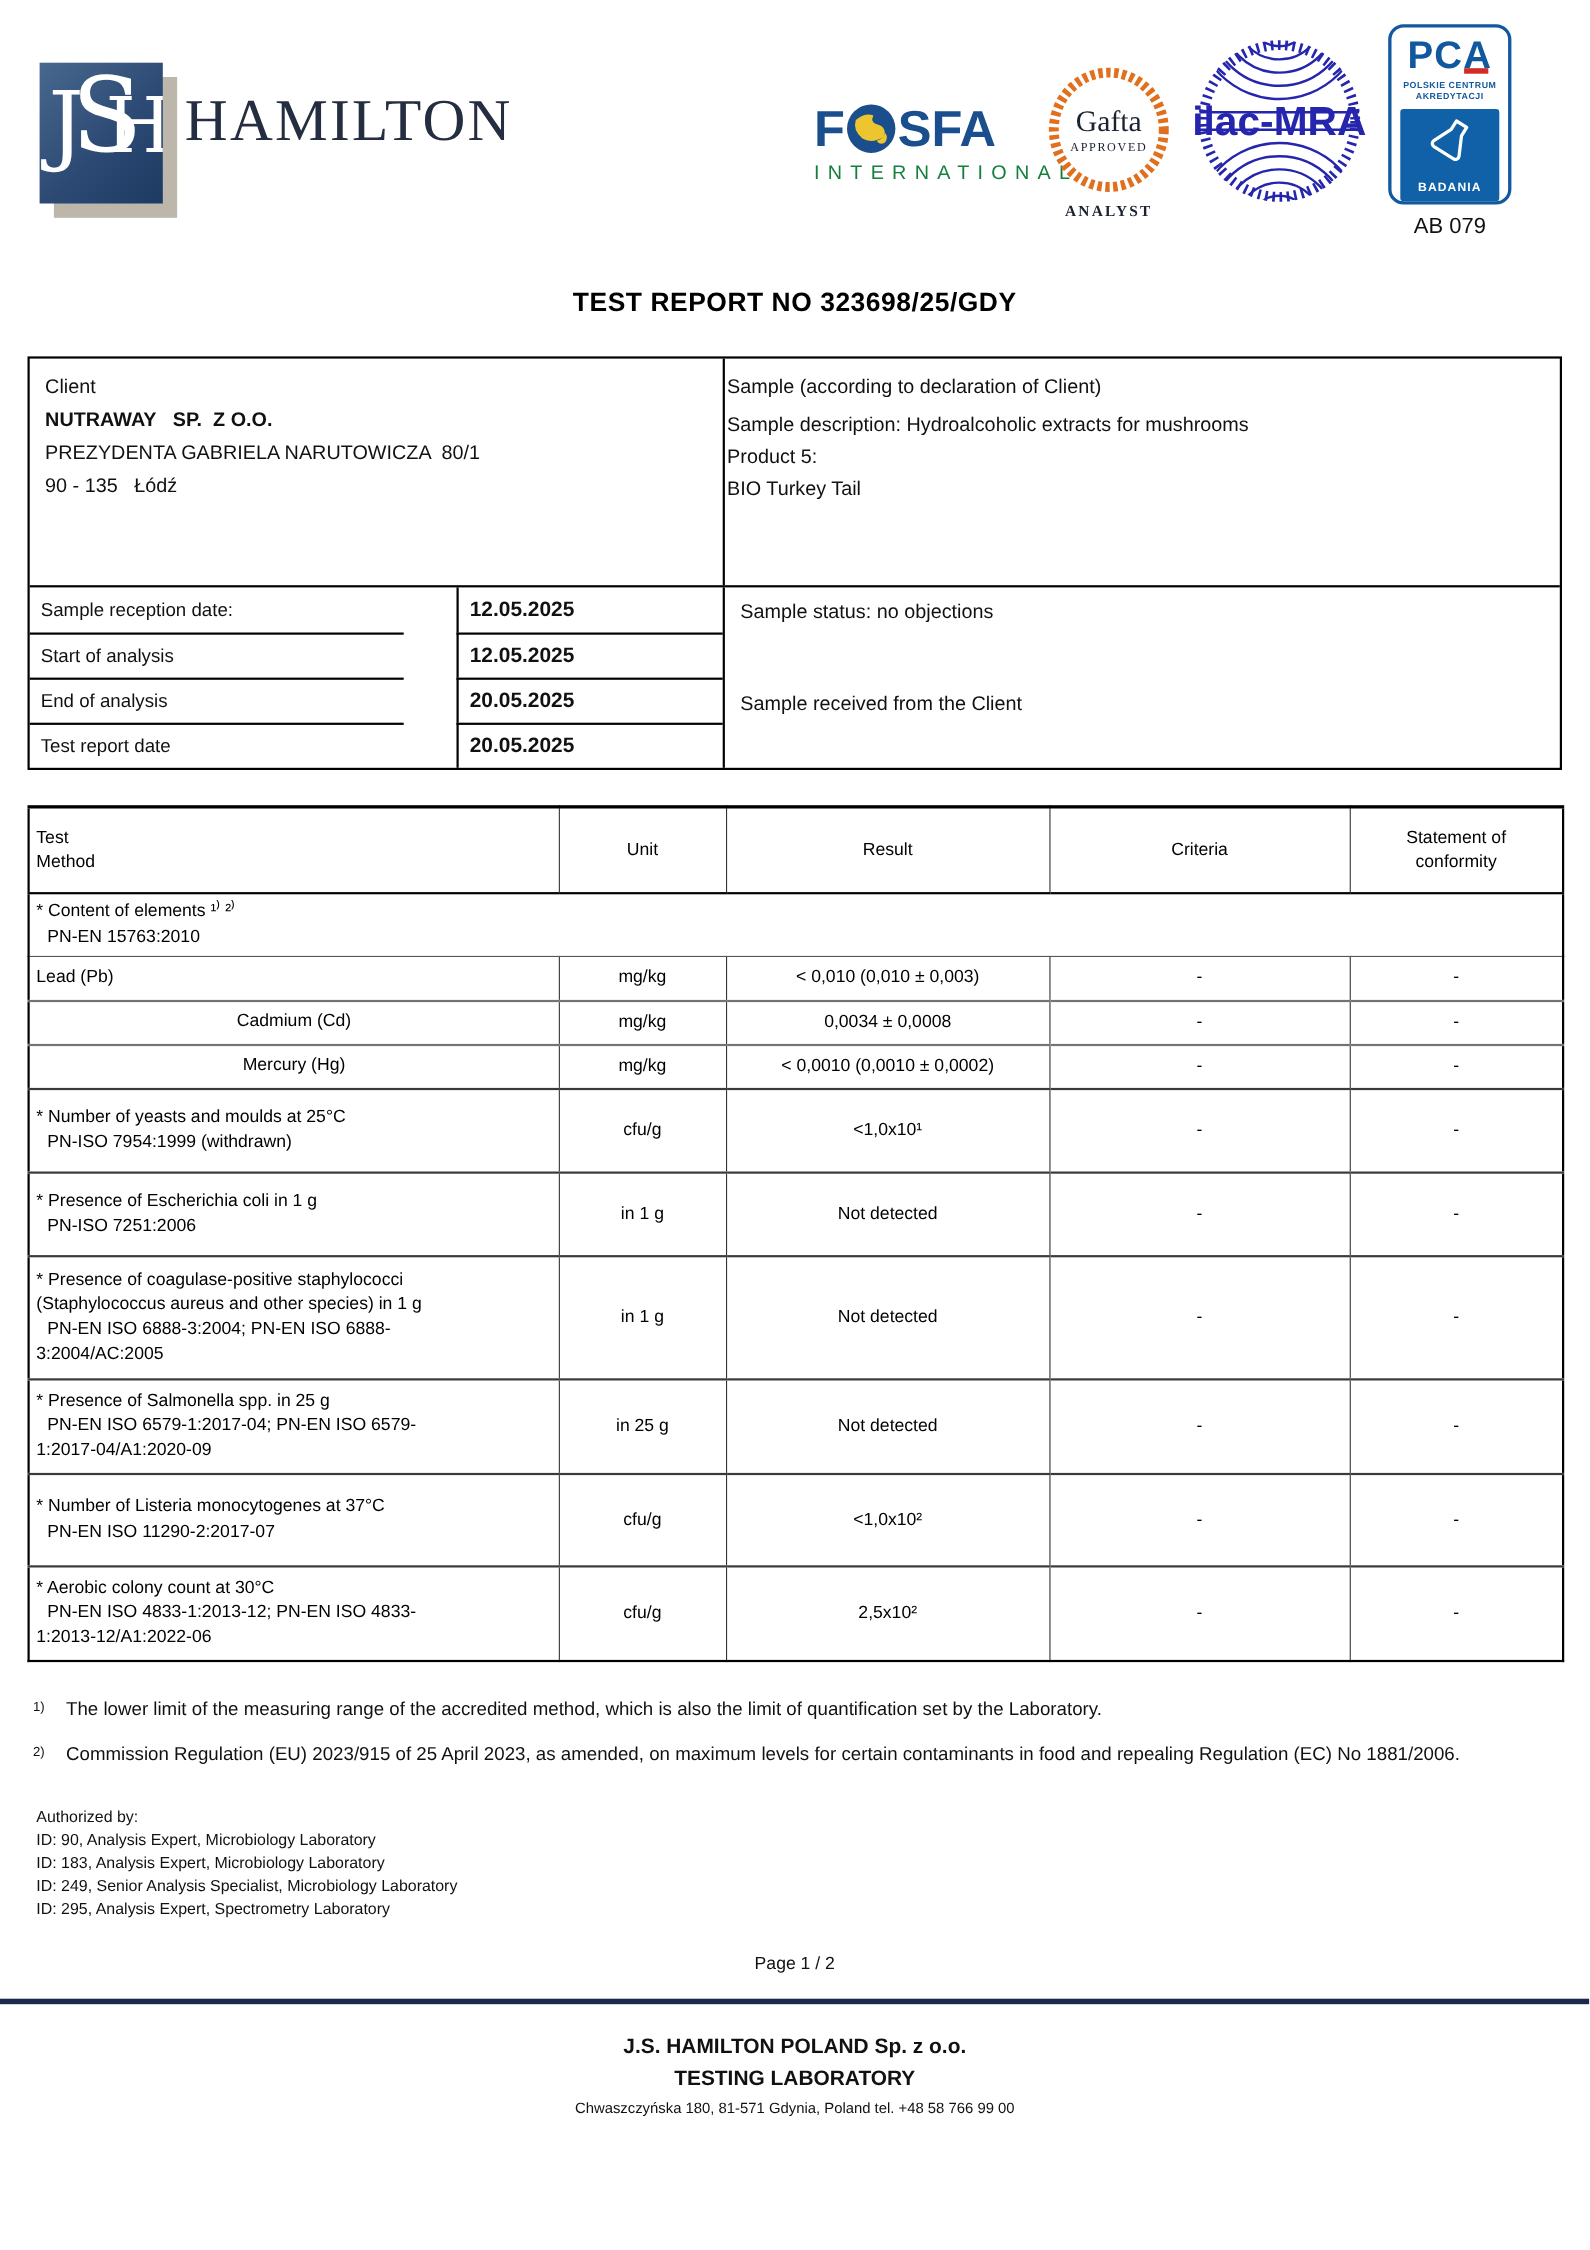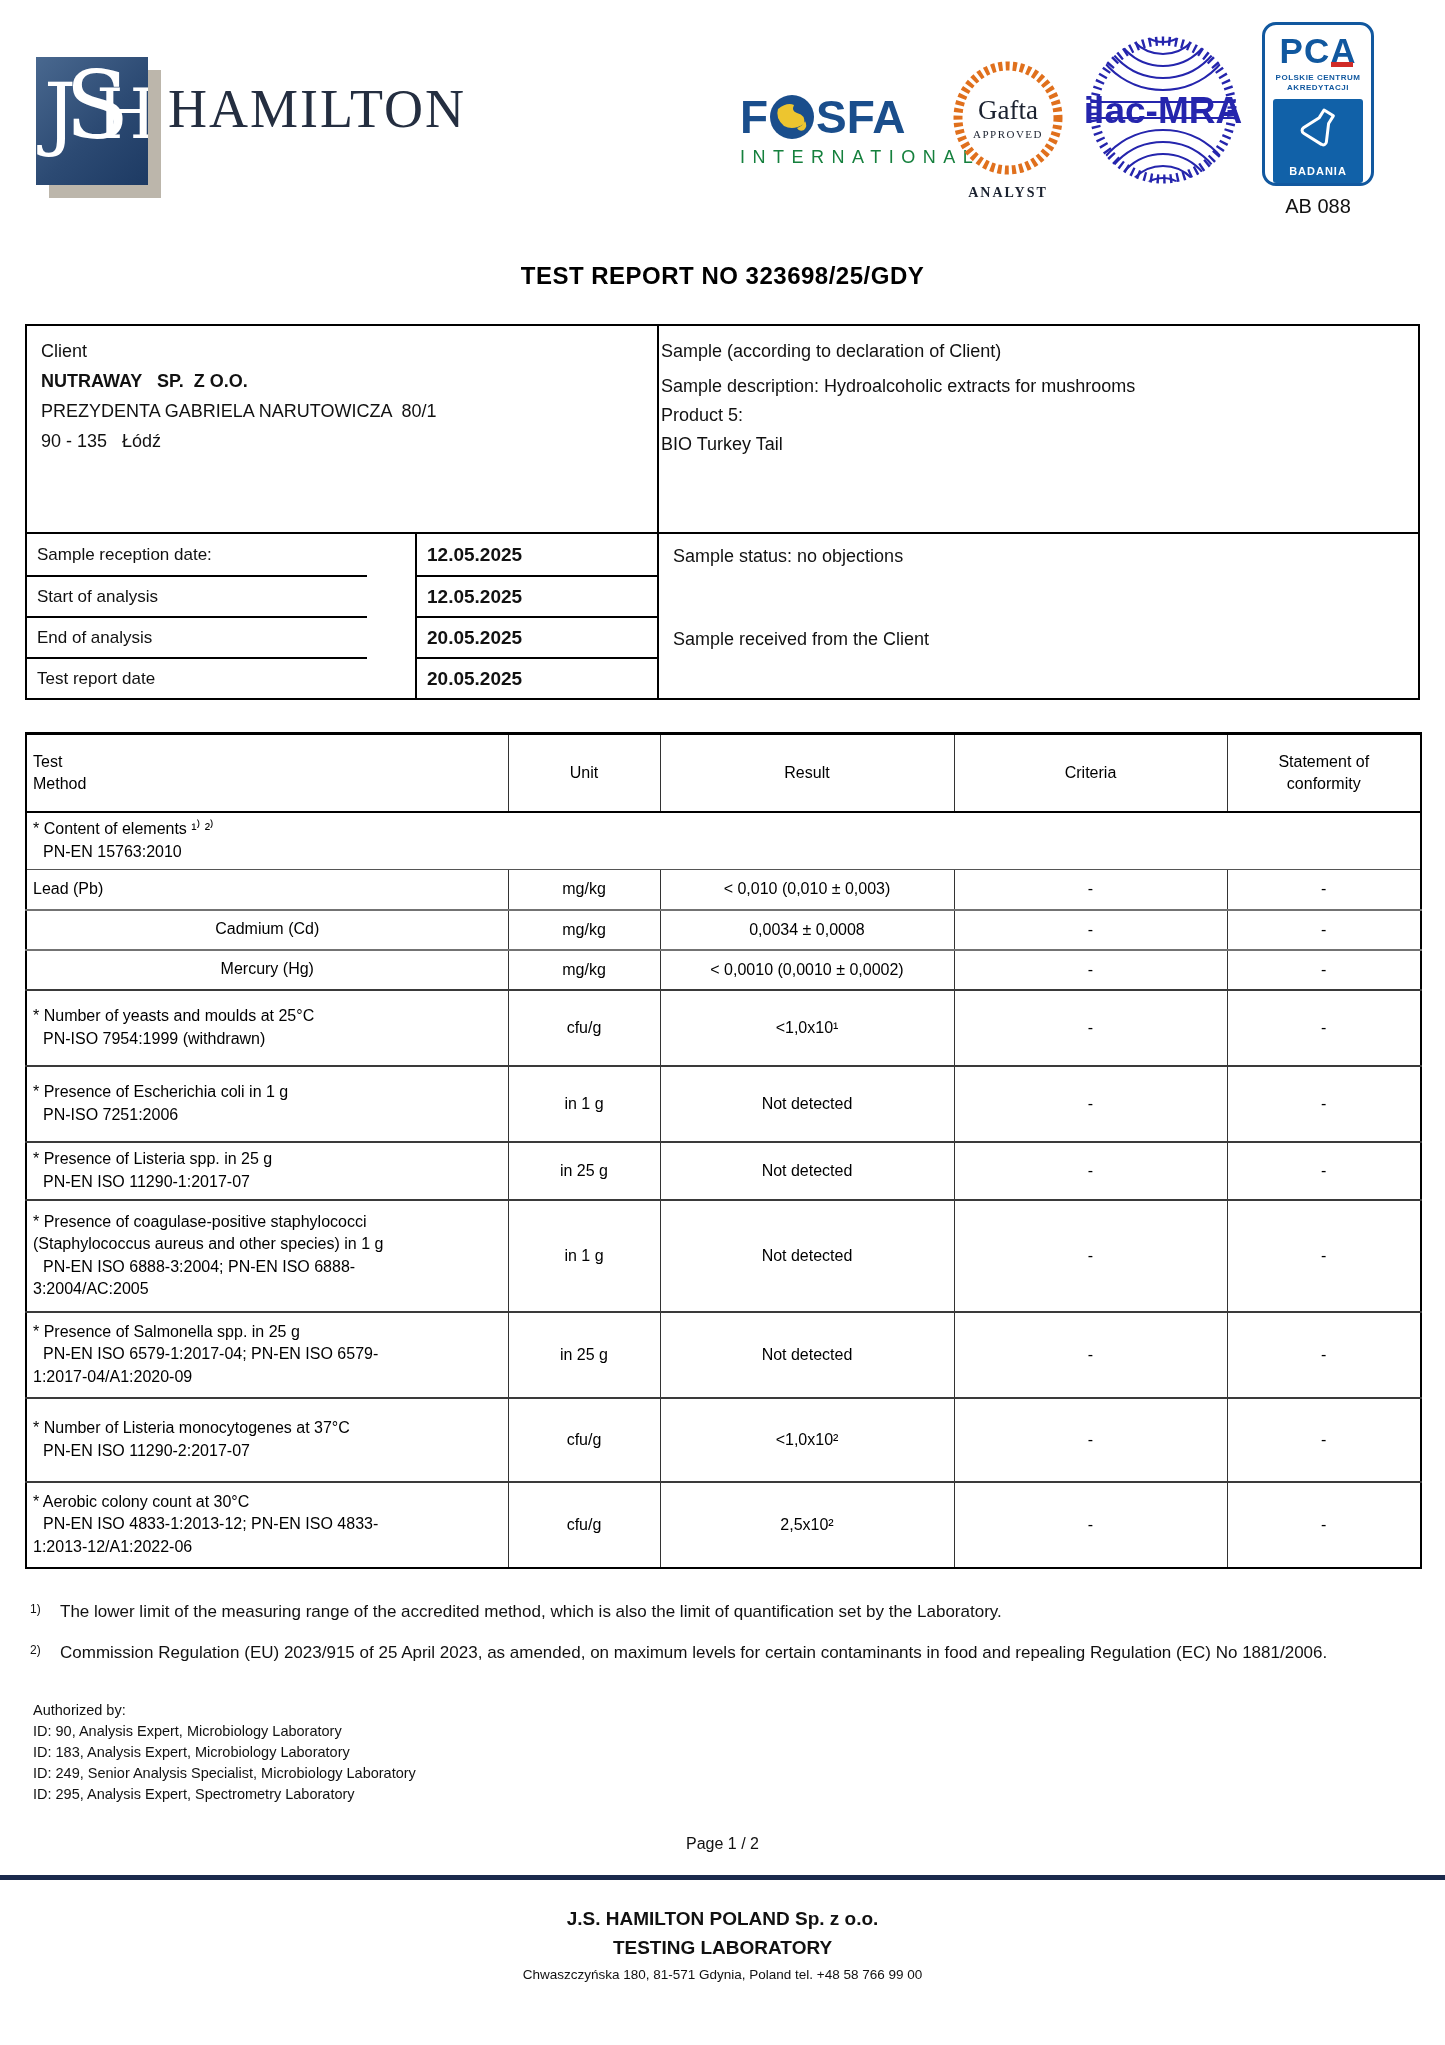--- a/index.html
+++ b/index.html
@@ -189,21 +189,21 @@
         </div>
         <div class="pca-blue">
           <svg width="44" height="48" viewBox="0 0 44 48">
             <g transform="rotate(32 22 24)">
               <path d="M16 3 h11 v9 l8 17 a3.2 3.2 0 0 1 -3 4.5 h-21 a3.2 3.2 0 0 1 -3 -4.5 l8 -17 z" fill="none" stroke="#fff" stroke-width="3" stroke-linejoin="round"></path>
             </g>
           </svg>
           <div class="pca-badania">BADANIA</div>
         </div>
       </div>
-      <div class="pca-ab">AB 088</div>
+      <div class="pca-ab">AB 079</div>
     </div>
   </div>
 
   <div class="title">TEST REPORT NO 323698/25/GDY</div>
 
   <div class="info-table">
     <div class="info-top">
       <div class="client-cell">
         <div class="info-line">Client</div>
         <div class="info-line b">NUTRAWAY   SP.  Z O.O.</div>
@@ -307,30 +307,20 @@
       <tr class="h76 thick">
         <td class="c-name">
           <span class="t-name">* Presence of Escherichia coli in 1 g</span>
           <span class="t-method">PN-ISO 7251:2006</span>
         </td>
         <td class="c-mid">in 1 g</td>
         <td class="c-mid">Not detected</td>
         <td class="c-mid">-</td>
         <td class="c-mid">-</td>
       </tr>
-      <tr class="h58 thick">
-        <td class="c-name">
-          <span class="t-name">* Presence of Listeria spp. in 25 g</span>
-          <span class="t-method">PN-EN ISO 11290-1:2017-07</span>
-        </td>
-        <td class="c-mid">in 25 g</td>
-        <td class="c-mid">Not detected</td>
-        <td class="c-mid">-</td>
-        <td class="c-mid">-</td>
-      </tr>
       <tr class="h112 thick">
         <td class="c-name">
           <span class="t-name">* Presence of coagulase-positive staphylococci
 (Staphylococcus aureus and other species) in 1 g</span>
           <span class="t-method">PN-EN ISO 6888-3:2004; PN-EN ISO 6888-
 3:2004/AC:2005</span>
         </td>
         <td class="c-mid">in 1 g</td>
         <td class="c-mid">Not detected</td>
         <td class="c-mid">-</td>

